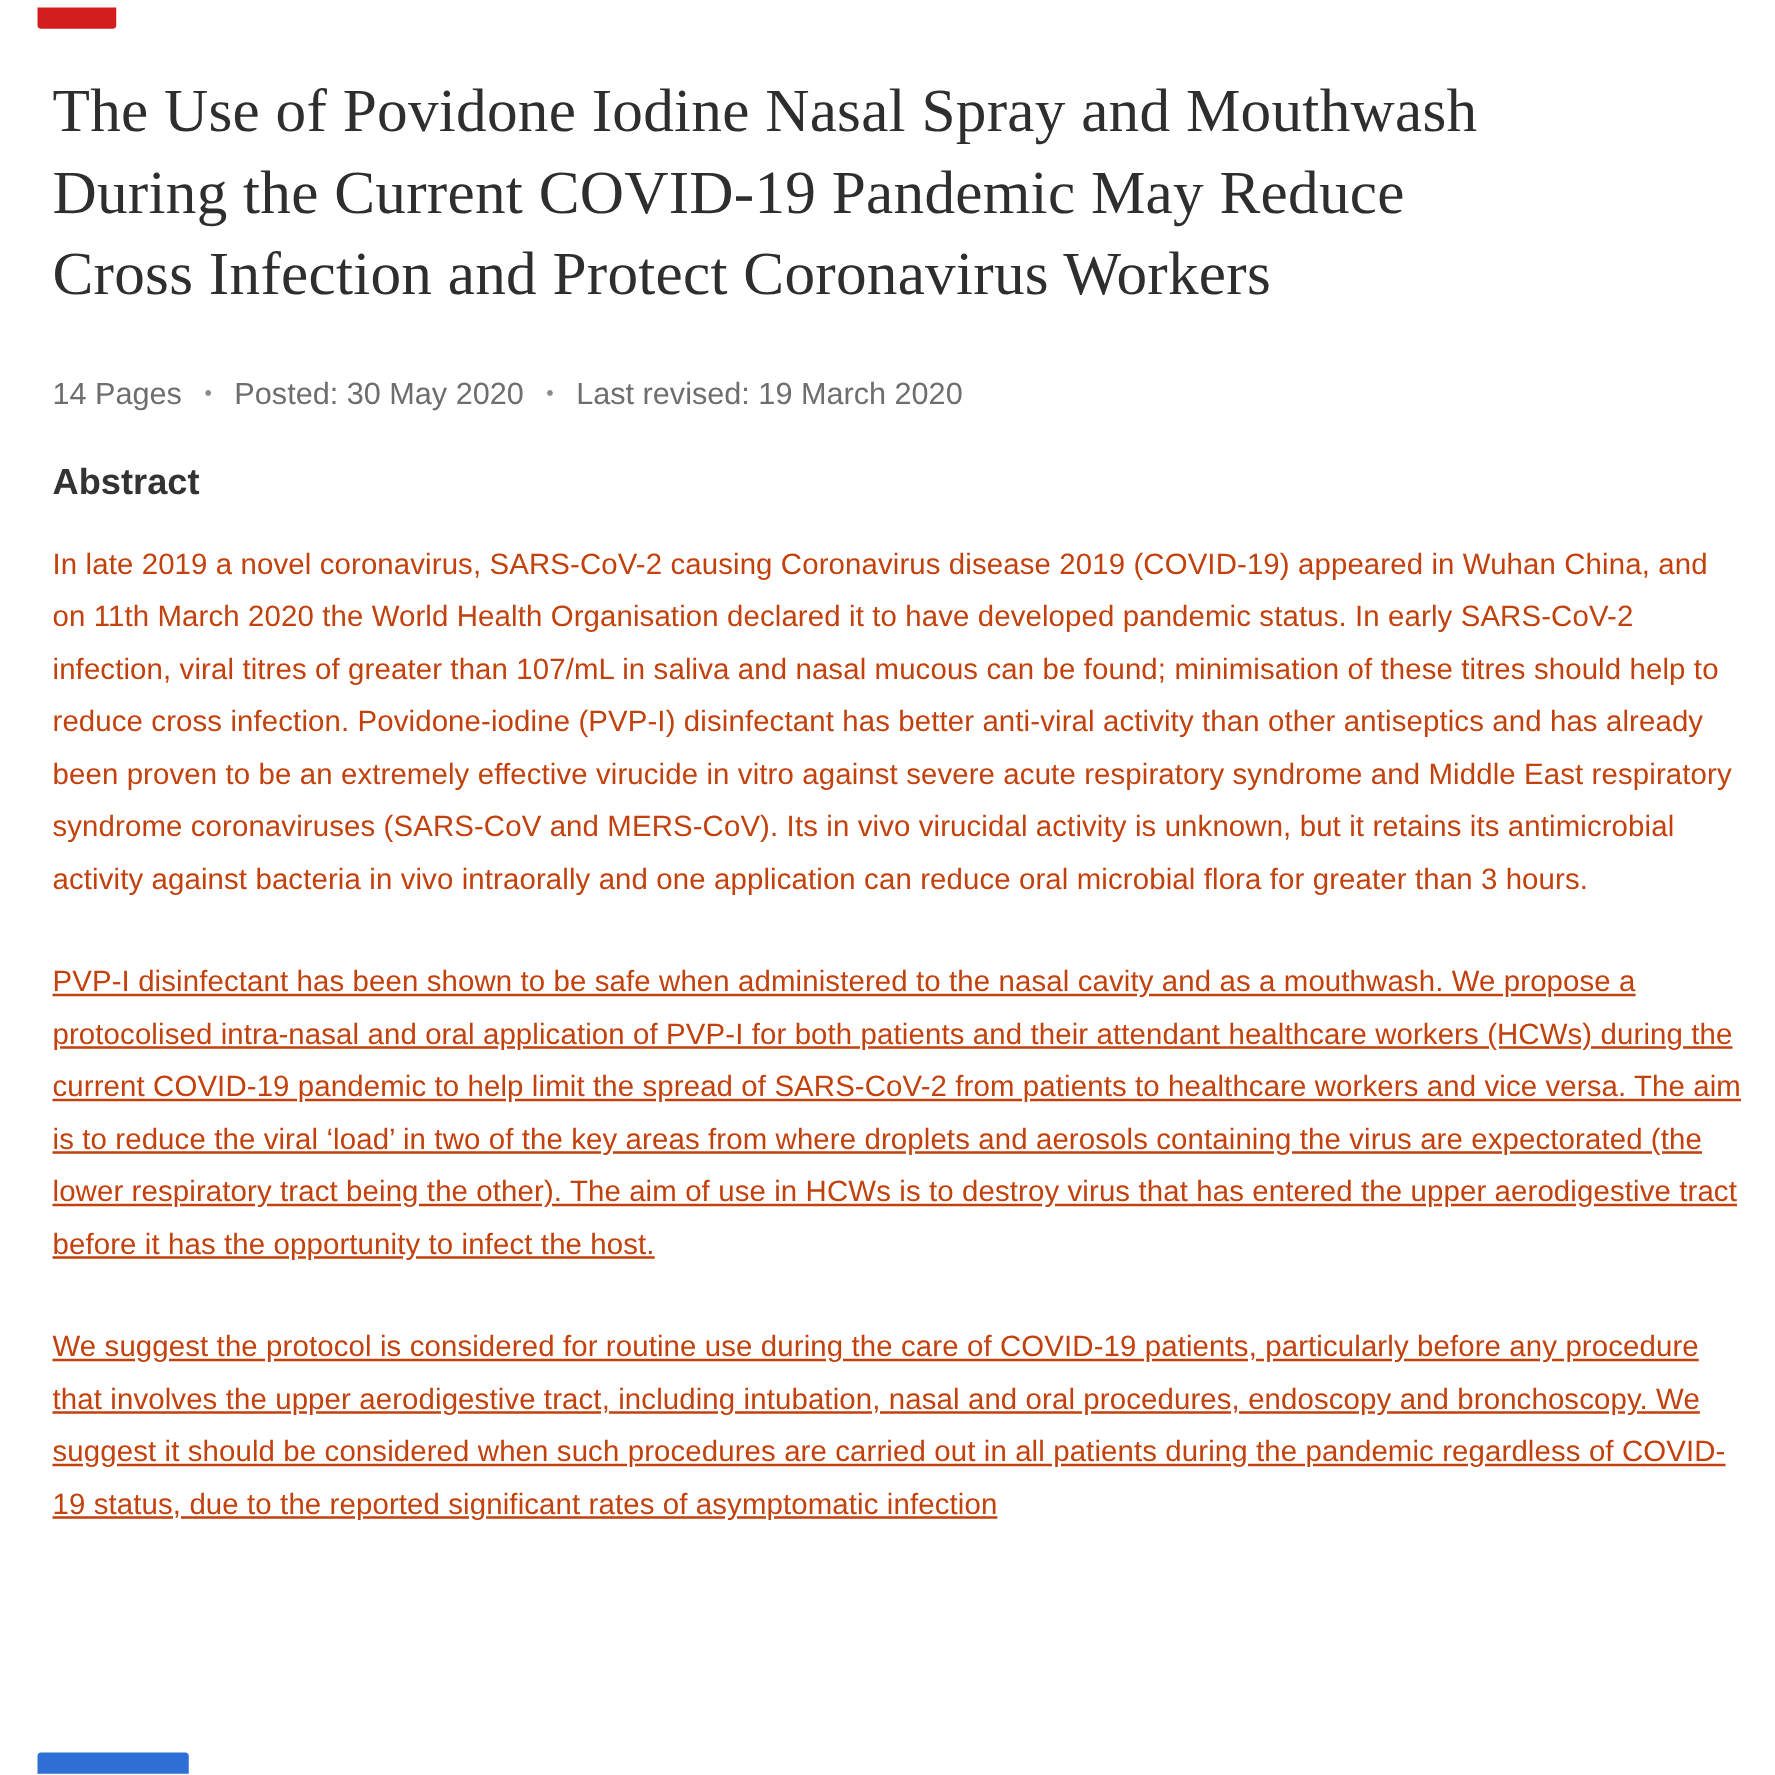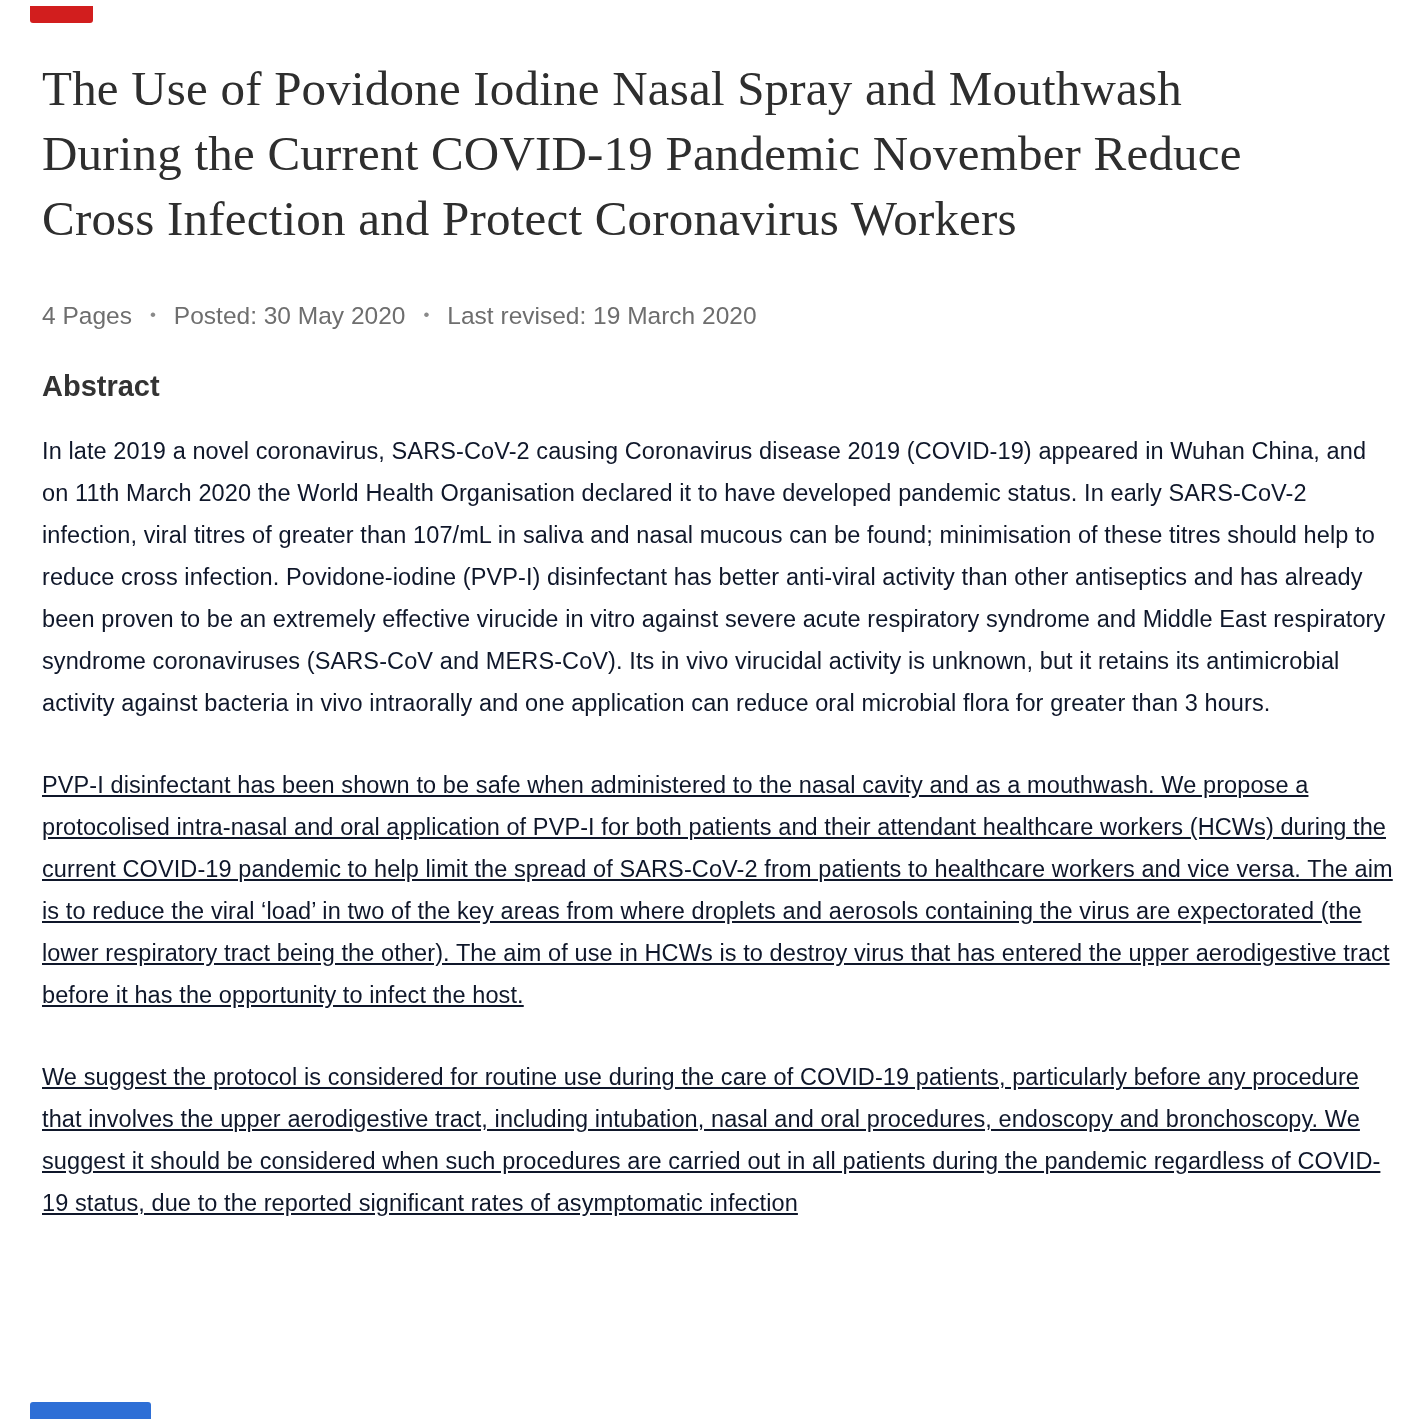--- a/index.html
+++ b/index.html
@@ -70,41 +70,41 @@
     font-size: 29px;
     line-height: 34px;
     font-weight: 700;
     color: #333333;
   }
 
   .abstract-body p {
     margin: 27px 0 0 0;
     font-size: 23.5px;
     line-height: 42px;
-    color: #0f172a;
+    color: #c2410c;
     letter-spacing: 0.1px;
     max-width: 1356px;
   }
   .abstract-body p + p { margin-top: 40px; text-decoration: underline; }
 </style>
 </head>
 <body>
 
 <div class="frag frag-red"></div>
 
 <div class="content">
 
   <h1 class="paper-title">
     <span class="title-line">The Use of Povidone Iodine Nasal Spray and Mouthwash</span>
-    <span class="title-line">During the Current COVID-19 Pandemic November Reduce</span>
+    <span class="title-line">During the Current COVID-19 Pandemic May Reduce</span>
     <span class="title-line">Cross Infection and Protect Coronavirus Workers</span>
   </h1>
 
   <div class="meta-row">
-    <span>4 Pages</span>
+    <span>14 Pages</span>
     <span class="dot">•</span>
     <span>Posted: 30 May 2020</span>
     <span class="dot">•</span>
     <span>Last revised: 19 March 2020</span>
   </div>
 
   <h2 class="abstract-heading">Abstract</h2>
 
   <div class="abstract-body">
     <p>In late 2019 a novel coronavirus, SARS-CoV-2 causing Coronavirus disease 2019 (COVID-19) appeared in Wuhan China, and on 11th March 2020 the World Health Organisation declared it to have developed pandemic status. In early SARS-CoV-2 infection, viral titres of greater than 107/mL in saliva and nasal mucous can be found; minimisation of these titres should help to reduce cross infection. Povidone-iodine (PVP-I) disinfectant has better anti-viral activity than other antiseptics and has already been proven to be an extremely effective virucide in vitro against severe acute respiratory syndrome and Middle East respiratory syndrome coronaviruses (SARS-CoV and MERS-CoV). Its in vivo virucidal activity is unknown, but it retains its antimicrobial activity against bacteria in vivo intraorally and one application can reduce oral microbial flora for greater than 3 hours.</p>

